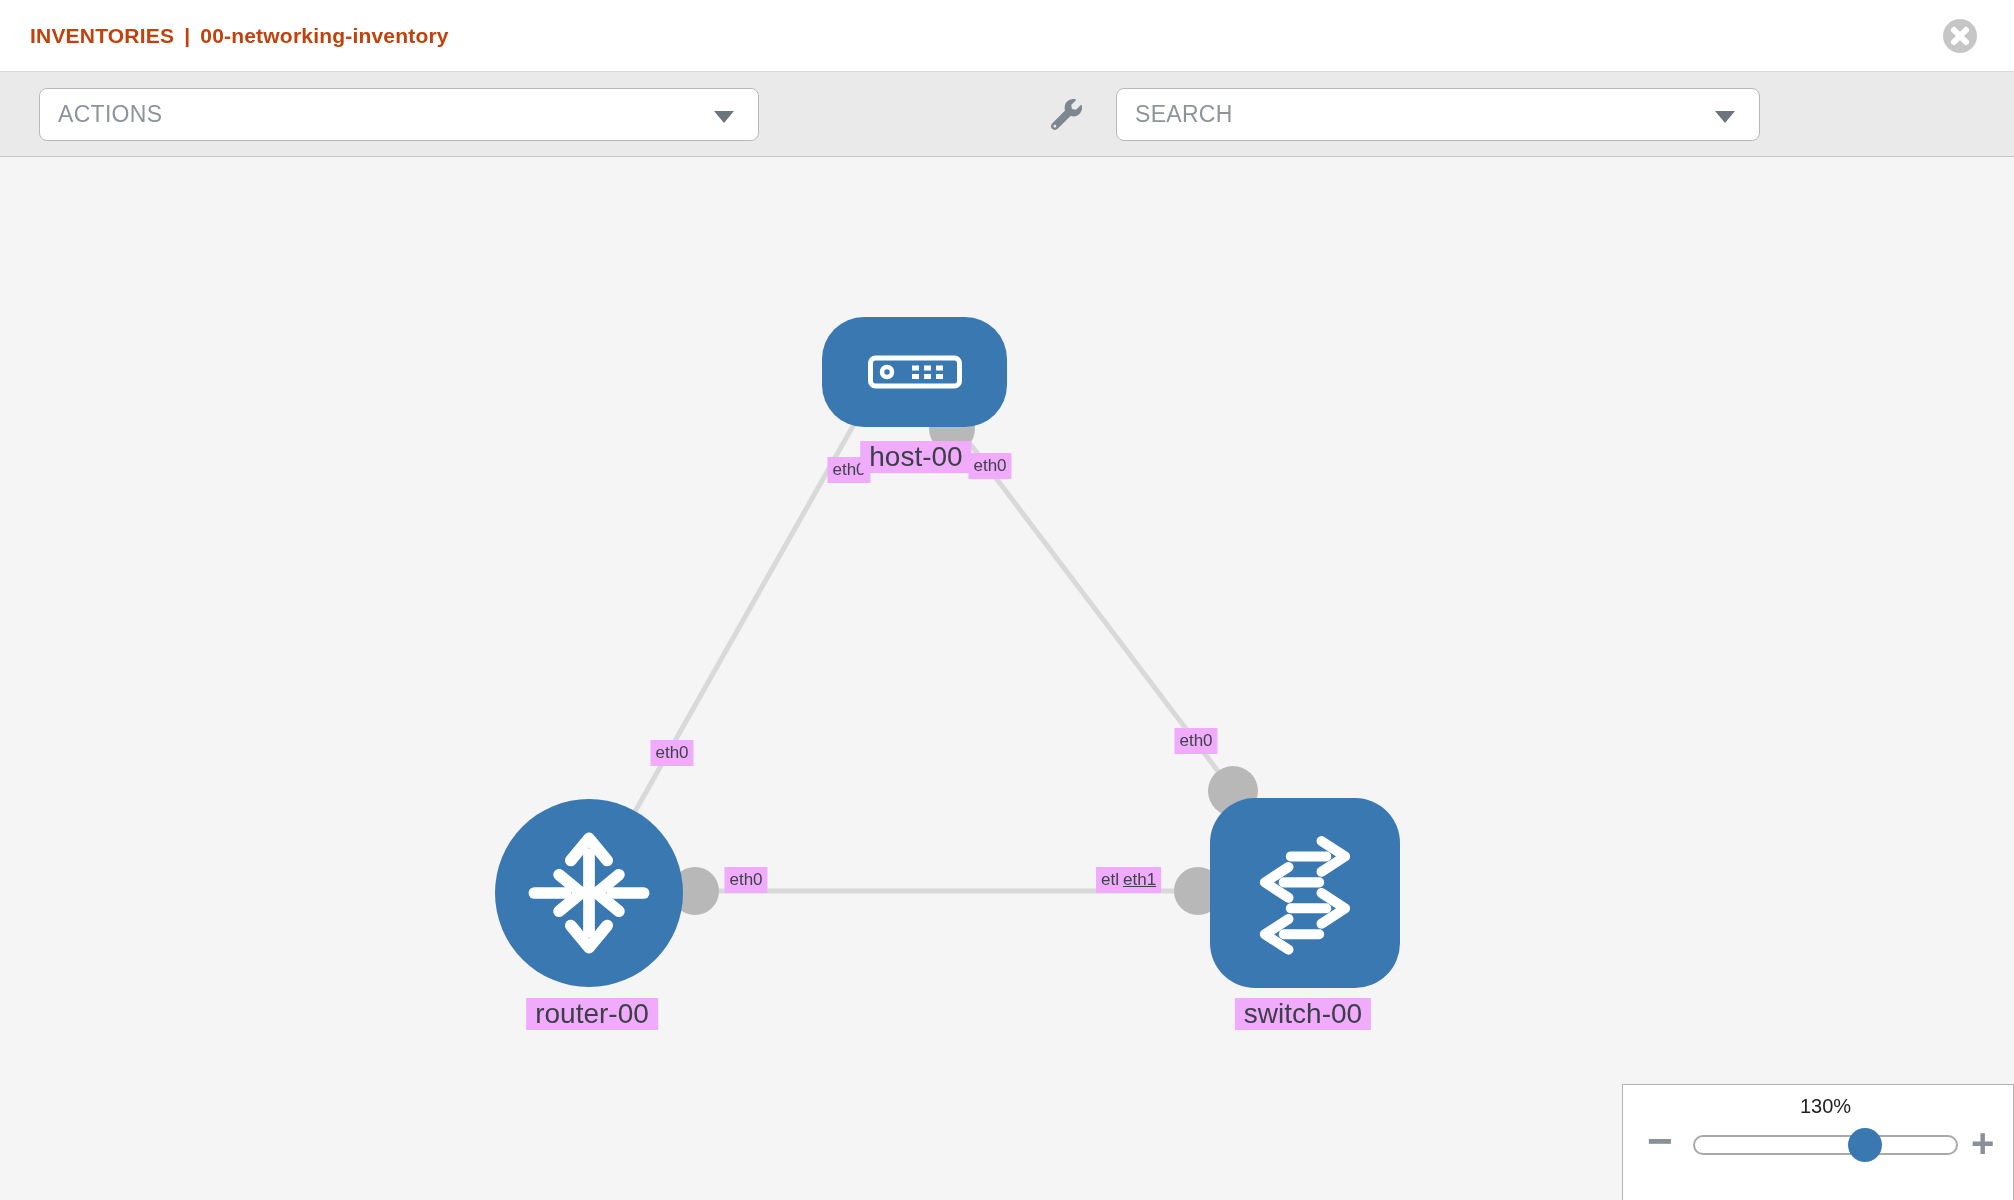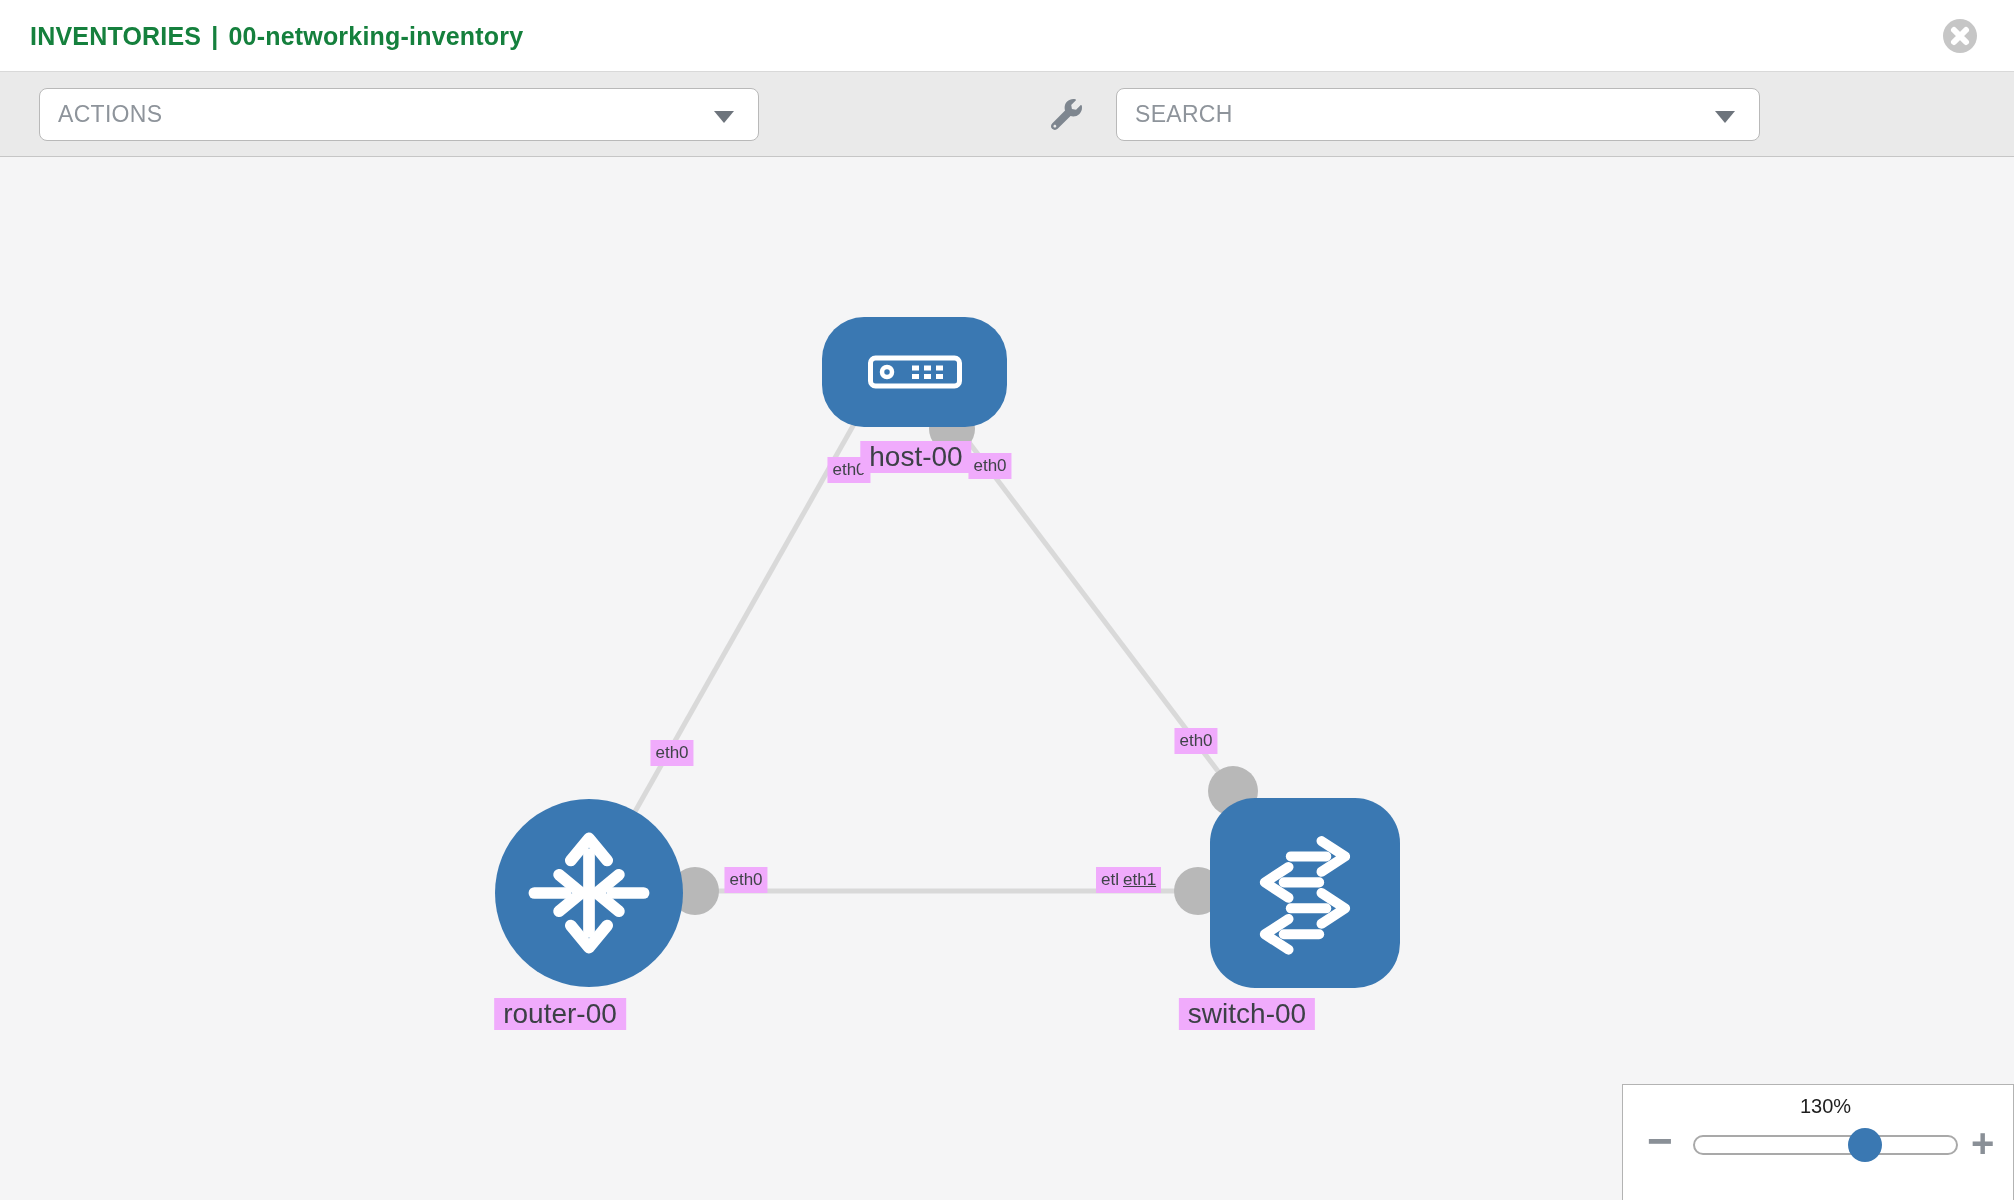--- a/index.html
+++ b/index.html
@@ -9,21 +9,21 @@
     background:#f5f5f6;
     -webkit-font-smoothing:antialiased;
   }
   
   .header{
     position:absolute;left:0;top:0;width:2014px;height:72px;
     background:#ffffff;border-bottom:1px solid #d9d9d9;box-sizing:border-box;
   }
   .title{
     position:absolute;left:30px;top:0;height:80px;line-height:72px;
-    font-size:25px;font-weight:bold;color:#15803d;letter-spacing:.2px;white-space:nowrap;
+    font-size:21px;font-weight:bold;color:#c2410c;letter-spacing:.2px;white-space:nowrap;
   }
   .title .sep{padding:0 10px;}
   .close-btn{
     position:absolute;right:36px;top:18px;width:36px;height:36px;
     border:none;background:transparent;padding:0;cursor:pointer;
   }
   
   .toolbar{
     position:absolute;left:0;top:72px;width:2014px;height:85px;
     background:#eaeaea;border-bottom:1px solid #c6c6c6;box-sizing:border-box;
@@ -183,22 +183,22 @@
           <path d="M36 31 L16 44 L36 57"></path>
         <path d="M38 66 H68"></path>
           <path d="M64 53 L84 66 L64 79"></path>
         <path d="M62 88 H32"></path>
           <path d="M36 75 L16 88 L36 101"></path>
       </g>
     </svg>
   </div>
 
   <div class="chip node-label" style="left:916px;top:299px;">host-00</div>
-  <div class="chip node-label" style="left:560px;top:856px;">router-00</div>
-  <div class="chip node-label" style="left:1247px;top:856px;">switch-00</div>
+  <div class="chip node-label" style="left:592px;top:856px;">router-00</div>
+  <div class="chip node-label" style="left:1303px;top:856px;">switch-00</div>
 
   <div class="chip iface" style="left:849px;top:312px;">eth0</div>
   <div class="chip iface" style="left:990px;top:308px;">eth0</div>
   <div class="chip iface" style="left:672px;top:595px;">eth0</div>
   <div class="chip iface" style="left:1196px;top:583px;">eth0</div>
   <div class="chip iface" style="left:746px;top:722px;">eth0</div>
 
   <div class="chip iface fixed" style="left:1096px;top:709px;">eth0</div>
   <div class="chip iface fixed" style="left:1118px;top:709px;text-decoration:underline;">eth1</div>
 

